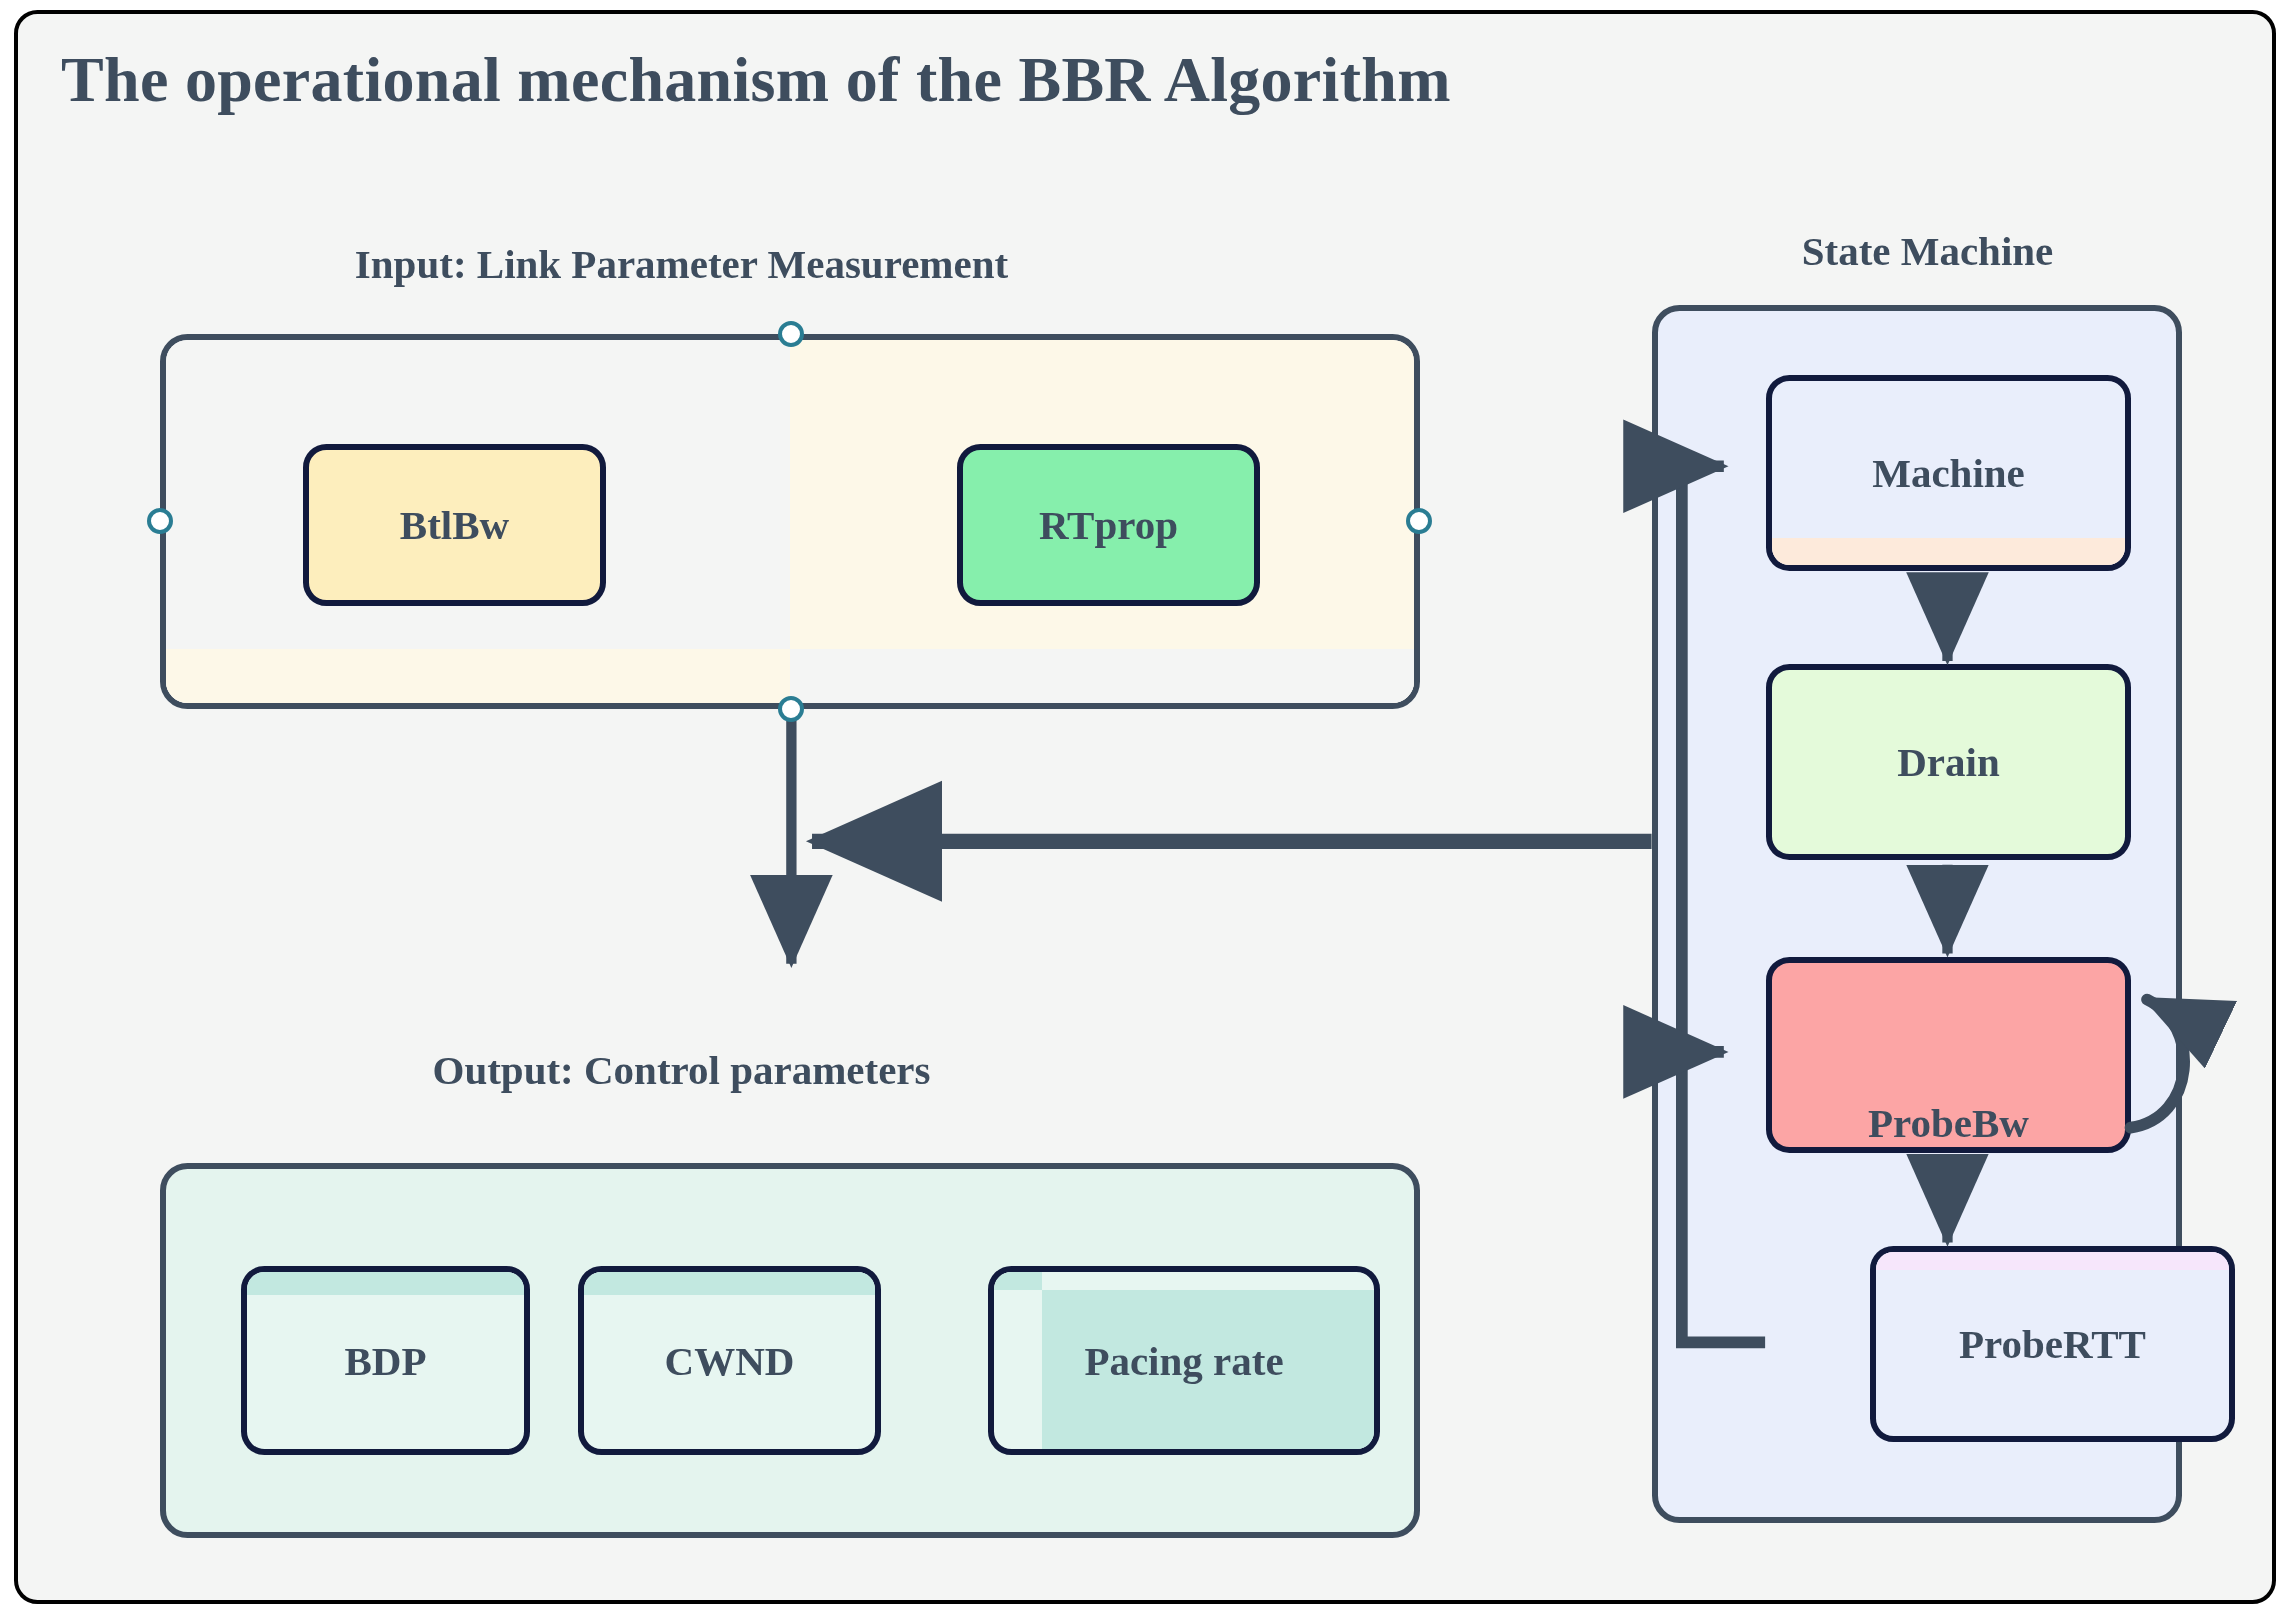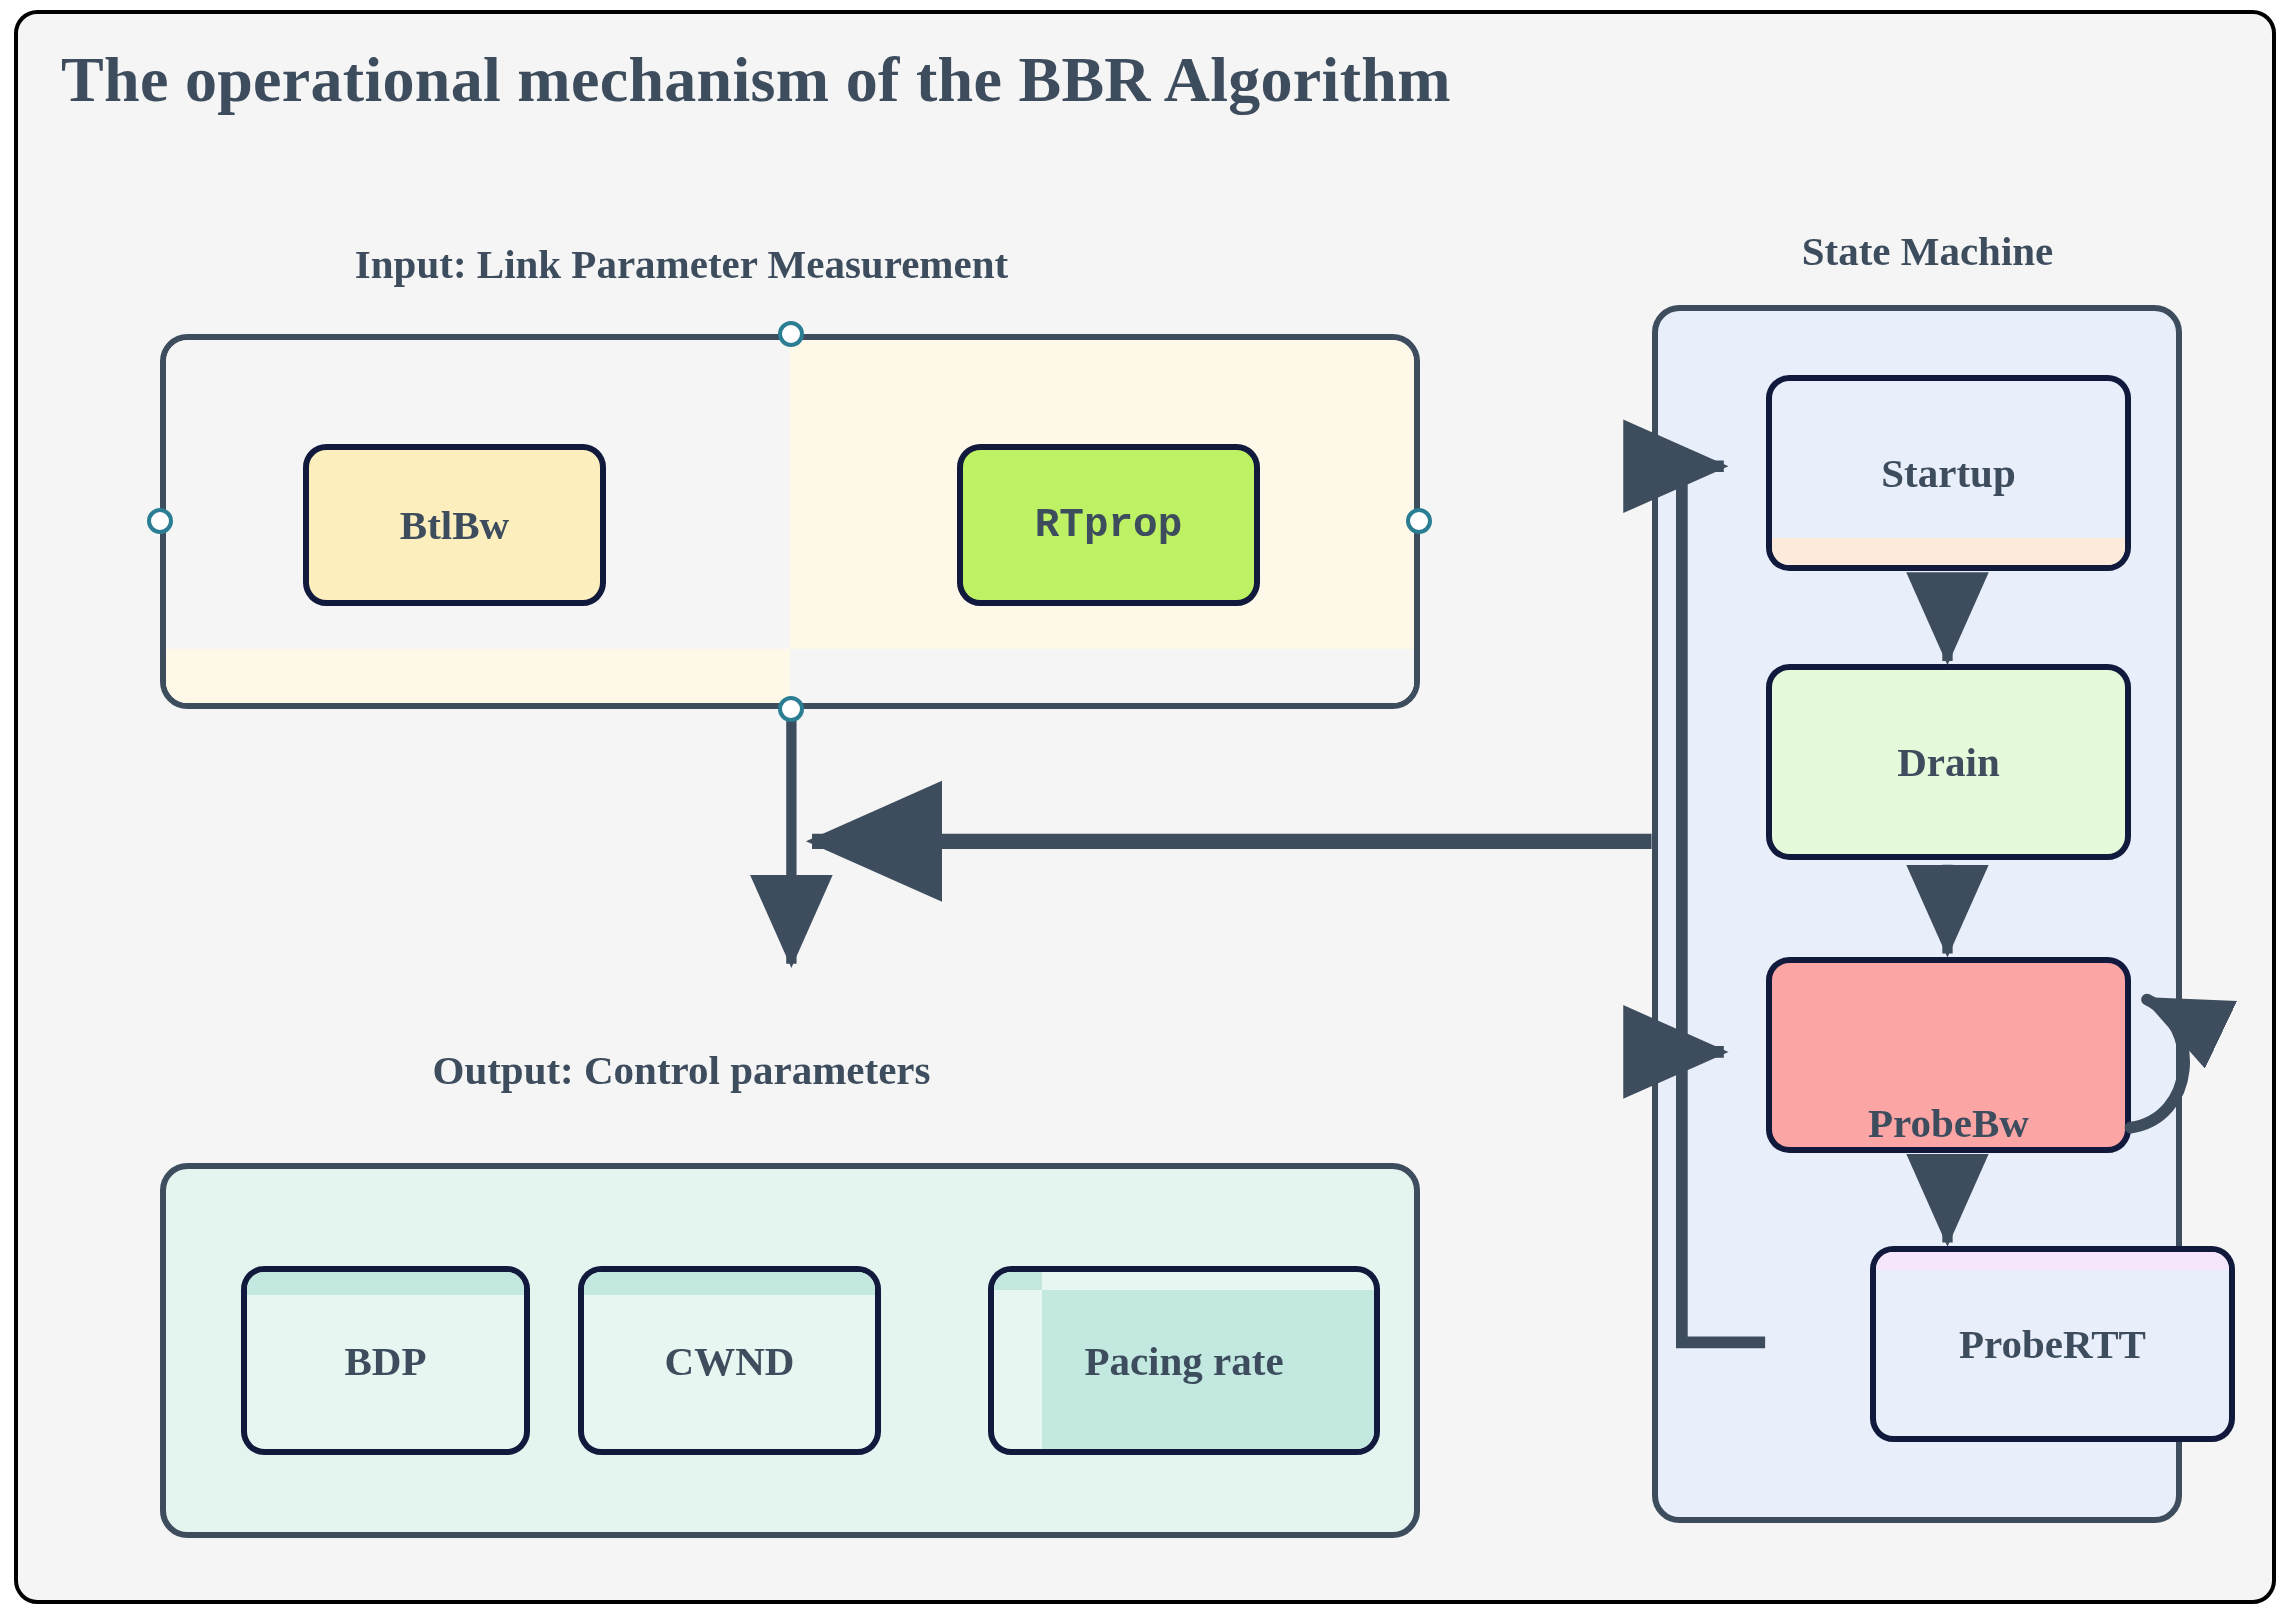--- a/index.html
+++ b/index.html
@@ -69,21 +69,21 @@
   }
   .node .node-label{
     position:relative;z-index:3;
     font-size:41px;font-weight:bold;color:#3e4d5e;
     white-space:nowrap;
   }
   .node .fill-layer{position:absolute;z-index:1;}
 
   
   #node-btlbw{left:303px;top:444px;width:303px;height:162px;background:#fdeebd;}
-  #node-rtprop{left:957px;top:444px;width:303px;height:162px;background:#bef264;font-family:Liberation Mono, monospace;}
+  #node-rtprop{left:957px;top:444px;width:303px;height:162px;background:#86efac;}
 
   
   #node-bdp{left:241px;top:1266px;width:289px;height:189px;background:#e7f6f1;align-items:center;}
   #node-cwnd{left:578px;top:1266px;width:303px;height:189px;background:#e7f6f1;}
   #node-pacing{left:988px;top:1266px;width:392px;height:189px;background:#e7f6f1;}
   .band-top-teal{left:0;top:0;width:100%;height:23.4px;background:#c2e8e0;}
   #pacing-fill{left:48px;top:18px;right:0;bottom:0;width:calc(100% - 48px);height:calc(100% - 18px);background:#c2e8e0;}
   #pacing-corner{left:0;top:0;width:48px;height:18px;background:#c2e8e0;}
 
   
@@ -147,21 +147,21 @@
   <div class="node" id="node-pacing">
     <div class="fill-layer" id="pacing-corner"></div>
     <div class="fill-layer" id="pacing-fill"></div>
     <span class="node-label">Pacing rate</span>
   </div>
 
   <div class="container-box" id="state-box"></div>
 
   <div class="node" id="node-startup">
     <div class="fill-layer band-bot-peach"></div>
-    <span class="node-label">Startup</span>
+    <span class="node-label">Machine</span>
   </div>
   <div class="node" id="node-drain">
     <span class="node-label">Drain</span>
   </div>
   <div class="node" id="node-probebw">
     <span class="node-label">ProbeBw</span>
   </div>
   <div class="node" id="node-probertt">
     <div class="fill-layer band-top-lav"></div>
     <span class="node-label">ProbeRTT</span>

